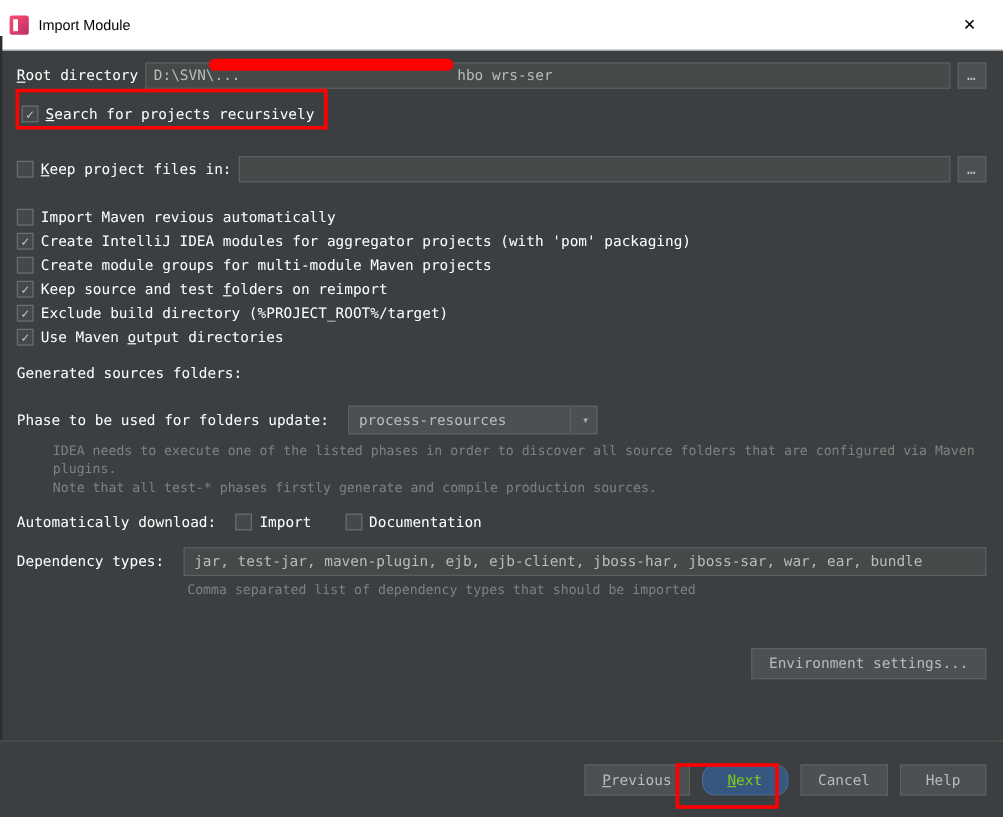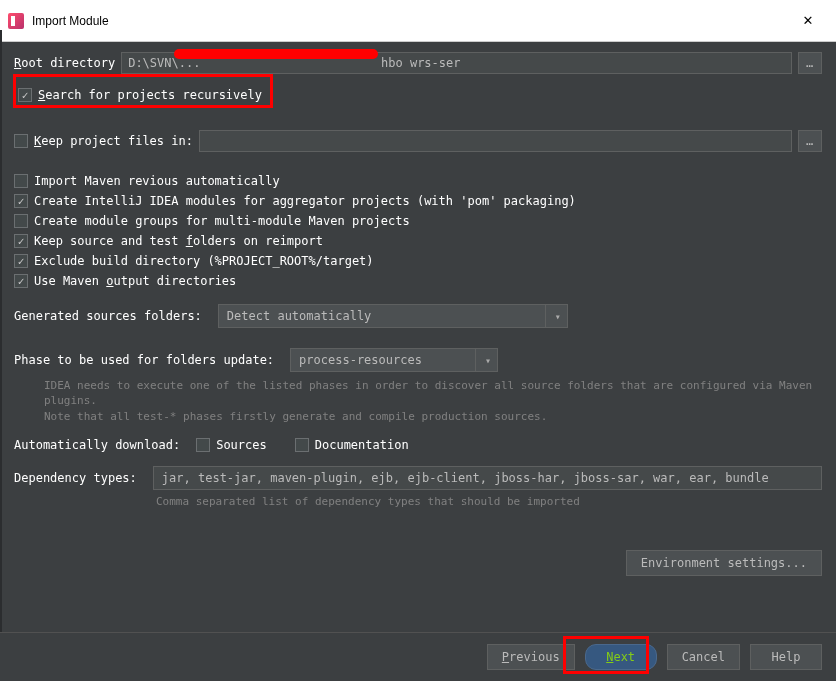--- a/index.html
+++ b/index.html
@@ -138,21 +138,21 @@
     color: #808080;
     font-size: 11px;
     margin-left: 30px;
     margin-bottom: 14px;
     line-height: 1.4;
   }
   .section-label { margin-right: 10px; }
   .footer {
     position: absolute;
     left: 0; right: 0; bottom: 0;
-    height: 49px;
+    height: 64px;
     border-top: 1px solid #515151;
     display: flex;
     justify-content: flex-end;
     align-items: center;
     padding: 0 14px;
     gap: 10px;
     background: #3c3f41;
   }
   .btn {
     min-width: 72px;
@@ -253,40 +253,36 @@
     <span class="checkbox checked"></span>
     <label>Exclude build directory (%PROJECT_ROOT%/target)</label>
   </div>
   <div class="row checkbox-row" style="margin-bottom:16px;">
     <span class="checkbox checked"></span>
     <label><span>Use Maven </span><span class="underline-letter">o</span><span>utput directories</span></label>
   </div>
 
   <div class="row" style="margin-bottom:20px;">
     <label class="section-label">Generated sources folders:</label>
-    <div class="select" style="width:350px;">
-      <span>Detect automatically</span>
-      <span class="caret-box"></span>
-    </div>
   </div>
 
   <div class="row" style="margin-bottom:6px;">
     <label class="section-label">Phase to be used for folders update:</label>
     <div class="select" style="width:208px;">
       <span>process-resources</span>
       <span class="caret-box"></span>
     </div>
   </div>
   <div class="help-text" style="white-space:pre-line;">IDEA needs to execute one of the listed phases in order to discover all source folders that are configured via Maven plugins.
 Note that all test-* phases firstly generate and compile production sources.</div>
 
   <div class="row" style="margin-bottom:14px;">
     <label class="section-label">Automatically download:</label>
     <span class="checkbox"></span>
-    <label>Sources</label>
+    <label>Import</label>
     <span style="width:16px;"></span>
     <span class="checkbox"></span>
     <label>Documentation</label>
   </div>
 
   <div class="row" style="margin-bottom:4px;">
     <label class="section-label">Dependency types:</label>
     <input class="dep-input" value="jar, test-jar, maven-plugin, ejb, ejb-client, jboss-har, jboss-sar, war, ear, bundle" style="">
   </div>
   <div class="help-text" style="margin-left:142px;">Comma separated list of dependency types that should be imported</div>

